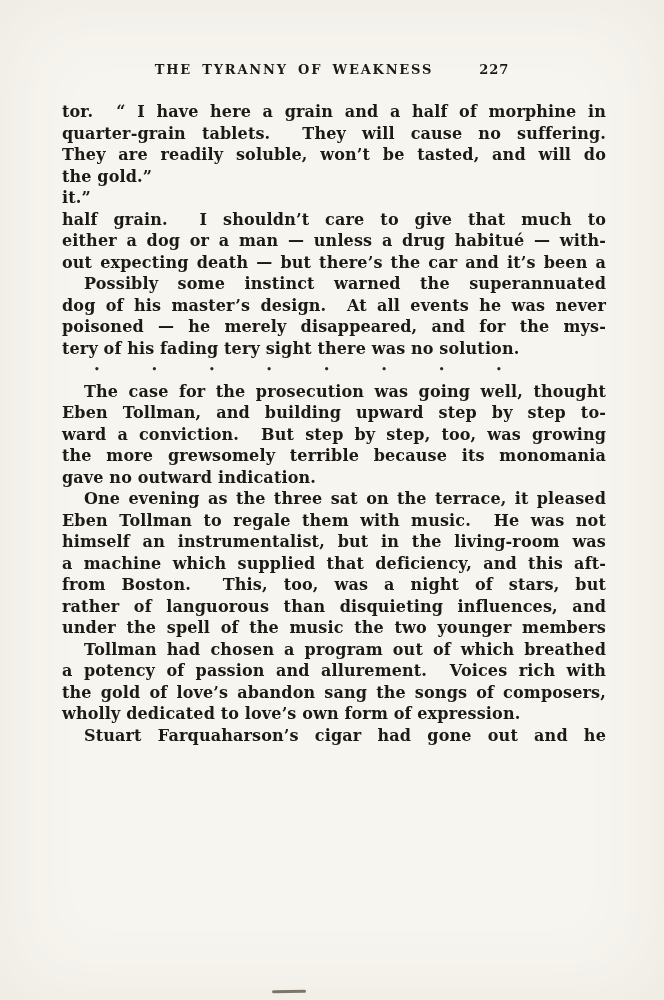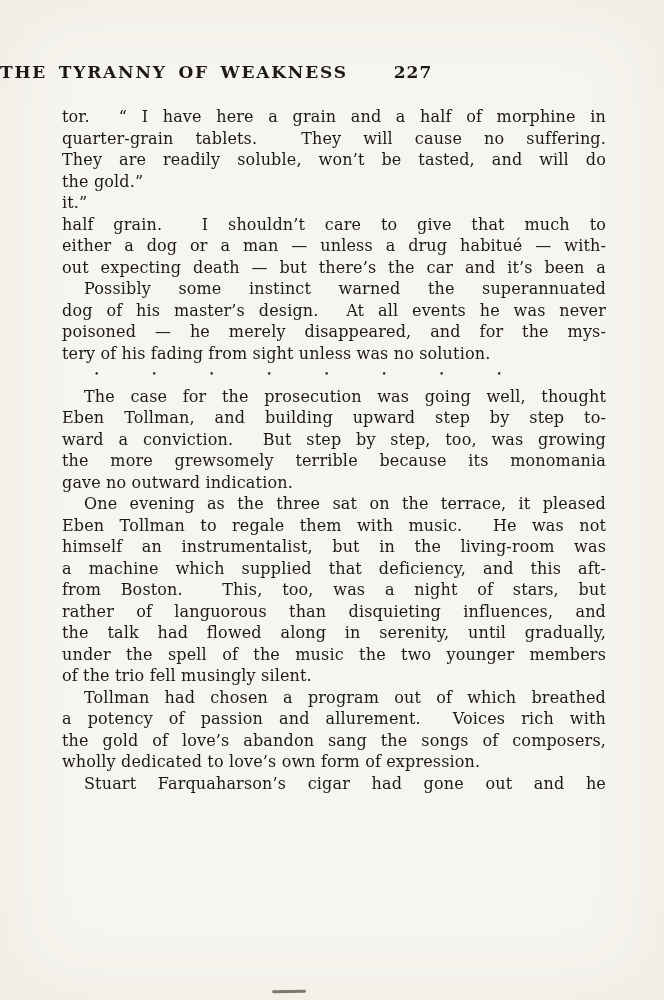--- a/index.html
+++ b/index.html
@@ -10,38 +10,40 @@
     height: 1000px;
     margin: 0 auto;
     background: #f7f5ef;
     color: #1c1916;
     font-family: "DejaVu Serif", "Liberation Serif", serif;
     overflow: hidden;
     box-shadow: inset 0 0 90px rgba(90, 80, 55, 0.07);
   }
   .running-head {
     display: flex;
+    justify-content: center;
     align-items: baseline;
     gap: 46px;
     padding-top: 62px;
     font-weight: bold;
-    font-size: 17px;
+    font-size: 13px;
     letter-spacing: 1.8px;
     word-spacing: 4px;
   }
   .running-head .folio {
     letter-spacing: 1px;
     word-spacing: normal;
   }
   .text-block {
     width: 544px;
     margin: 24px 58px 4px 62px;
     font-size: 16px;
     line-height: 21.5px;
     letter-spacing: 0.15px;
+    font-weight: bold;
   }
   .para { margin: 0; }
   .line {
     display: block;
     white-space: pre-wrap;
     text-align: justify;
     text-align-last: justify;
   }
   .line.last { text-align-last: auto; }
   .line.indent { text-indent: 22px; }
@@ -93,21 +95,21 @@
     <p class="para">
       <span class="line">half grain.  I shouldn’t care to give that much to</span>
       <span class="line">either a dog or a man — unless a drug habitué — with-</span>
       <span class="line">out expecting death — but there’s the car and it’s been a</span>
     </p>
 
     <p class="para">
       <span class="line indent">Possibly some instinct warned the superannuated</span>
       <span class="line">dog of his master’s design.  At all events he was never</span>
       <span class="line">poisoned — he merely disappeared, and for the mys-</span>
-      <span class="line last">tery of his fading from sight unless was no solution.</span>
+      <span class="line last">tery of his fading tery sight there was no solution.</span>
     </p>
 
     <div class="dots-row">
       <span>•</span>
       <span>•</span>
       <span>•</span>
       <span>•</span>
       <span>•</span>
       <span>•</span>
       <span>•</span>
@@ -122,23 +124,21 @@
       <span class="line last">gave no outward indication.</span>
     </p>
 
     <p class="para">
       <span class="line indent">One evening as the three sat on the terrace, it pleased</span>
       <span class="line">Eben Tollman to regale them with music.  He was not</span>
       <span class="line">himself an instrumentalist, but in the living-room was</span>
       <span class="line">a machine which supplied that deficiency, and this aft-</span>
       <span class="line">from Boston.  This, too, was a night of stars, but</span>
       <span class="line">rather of languorous than disquieting influences, and</span>
-      <span class="line">the talk had flowed along in serenity, until gradually,</span>
       <span class="line">under the spell of the music the two younger members</span>
-      <span class="line last">of the trio fell musingly silent.</span>
     </p>
 
     <p class="para">
       <span class="line indent">Tollman had chosen a program out of which breathed</span>
       <span class="line">a potency of passion and allurement.  Voices rich with</span>
       <span class="line">the gold of love’s abandon sang the songs of composers,</span>
       <span class="line last">wholly dedicated to love’s own form of expression.</span>
     </p>
 
     <p class="para">

